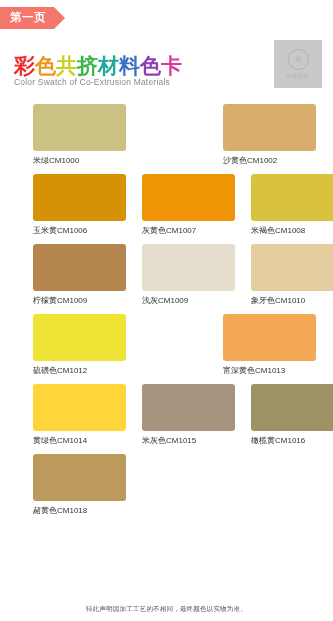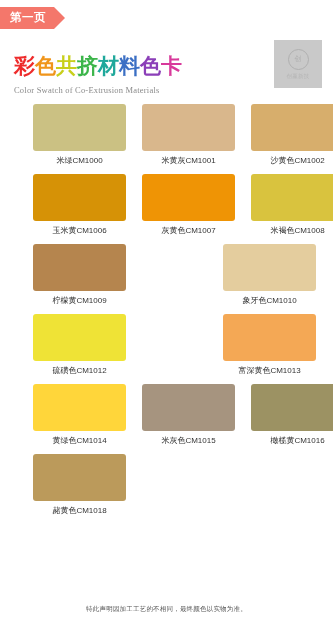--- a/index.html
+++ b/index.html
@@ -62,26 +62,25 @@
     font-size: 21px;
     font-weight: bold;
     line-height: 1.1;
     letter-spacing: 0px;
     white-space: nowrap;
   }
   #main-title span {
     display: inline-block;
   }
   #sub-title {
-    margin-top: 8px;
+    margin-top: 0;
     font-size: 8.5px;
     color: #8b8b8b;
     letter-spacing: 0.2px;
     white-space: nowrap;
-    font-family: Liberation Serif, serif;
   }
   #logo-box {
     position: absolute;
     right: 11px;
     top: 0px;
     width: 48px;
     height: 48px;
     background: #c9c9c9;
     display: flex;
     flex-direction: column;
@@ -119,21 +118,21 @@
     display: flex;
     justify-content: space-between;
     padding: 0 17px;
     box-sizing: border-box;
     height: 70px;
   }
   .swatch-cell {
     width: 93px;
     display: flex;
     flex-direction: column;
-    align-items: center;
+    align-items: flex-start;
     padding-left: 16px;
   }
   .swatch-chip {
     width: 93px;
     height: 47px;
     border-radius: 3px;
   }
   .swatch-label {
     margin-top: 6px;
     font-size: 8px;
@@ -176,24 +175,20 @@
   </div>
 </div>
 
 <div id="swatch-grid">
     <div class="swatch-row">
       <div class="swatch-cell">
         <div class="swatch-chip" style="background: rgb(203, 193, 131);"></div>
         <div class="swatch-label">米绿CM1000</div>
       </div>
       <div class="swatch-cell">
-        <div class="swatch-chip" style="background: rgb(217, 183, 140);"></div>
-        <div class="swatch-label">米黄灰CM1001</div>
-      </div>
-      <div class="swatch-cell">
         <div class="swatch-chip" style="background: rgb(215, 174, 108);"></div>
         <div class="swatch-label">沙黄色CM1002</div>
       </div>
     </div>
     <div class="swatch-row">
       <div class="swatch-cell">
         <div class="swatch-chip" style="background: rgb(214, 146, 6);"></div>
         <div class="swatch-label">玉米黄CM1006</div>
       </div>
       <div class="swatch-cell">
@@ -204,20 +199,24 @@
         <div class="swatch-chip" style="background: rgb(217, 195, 62);"></div>
         <div class="swatch-label">米褐色CM1008</div>
       </div>
     </div>
     <div class="swatch-row">
       <div class="swatch-cell">
         <div class="swatch-chip" style="background: rgb(181, 133, 78);"></div>
         <div class="swatch-label">柠檬黄CM1009</div>
       </div>
       <div class="swatch-cell">
+        <div class="swatch-chip" style="background: rgb(228, 221, 204);"></div>
+        <div class="swatch-label">浅灰CM1009</div>
+      </div>
+      <div class="swatch-cell">
         <div class="swatch-chip" style="background: rgb(228, 205, 158);"></div>
         <div class="swatch-label">象牙色CM1010</div>
       </div>
     </div>
     <div class="swatch-row">
       <div class="swatch-cell">
         <div class="swatch-chip" style="background: rgb(239, 227, 54);"></div>
         <div class="swatch-label">硫磺色CM1012</div>
       </div>
       <div class="swatch-cell">

